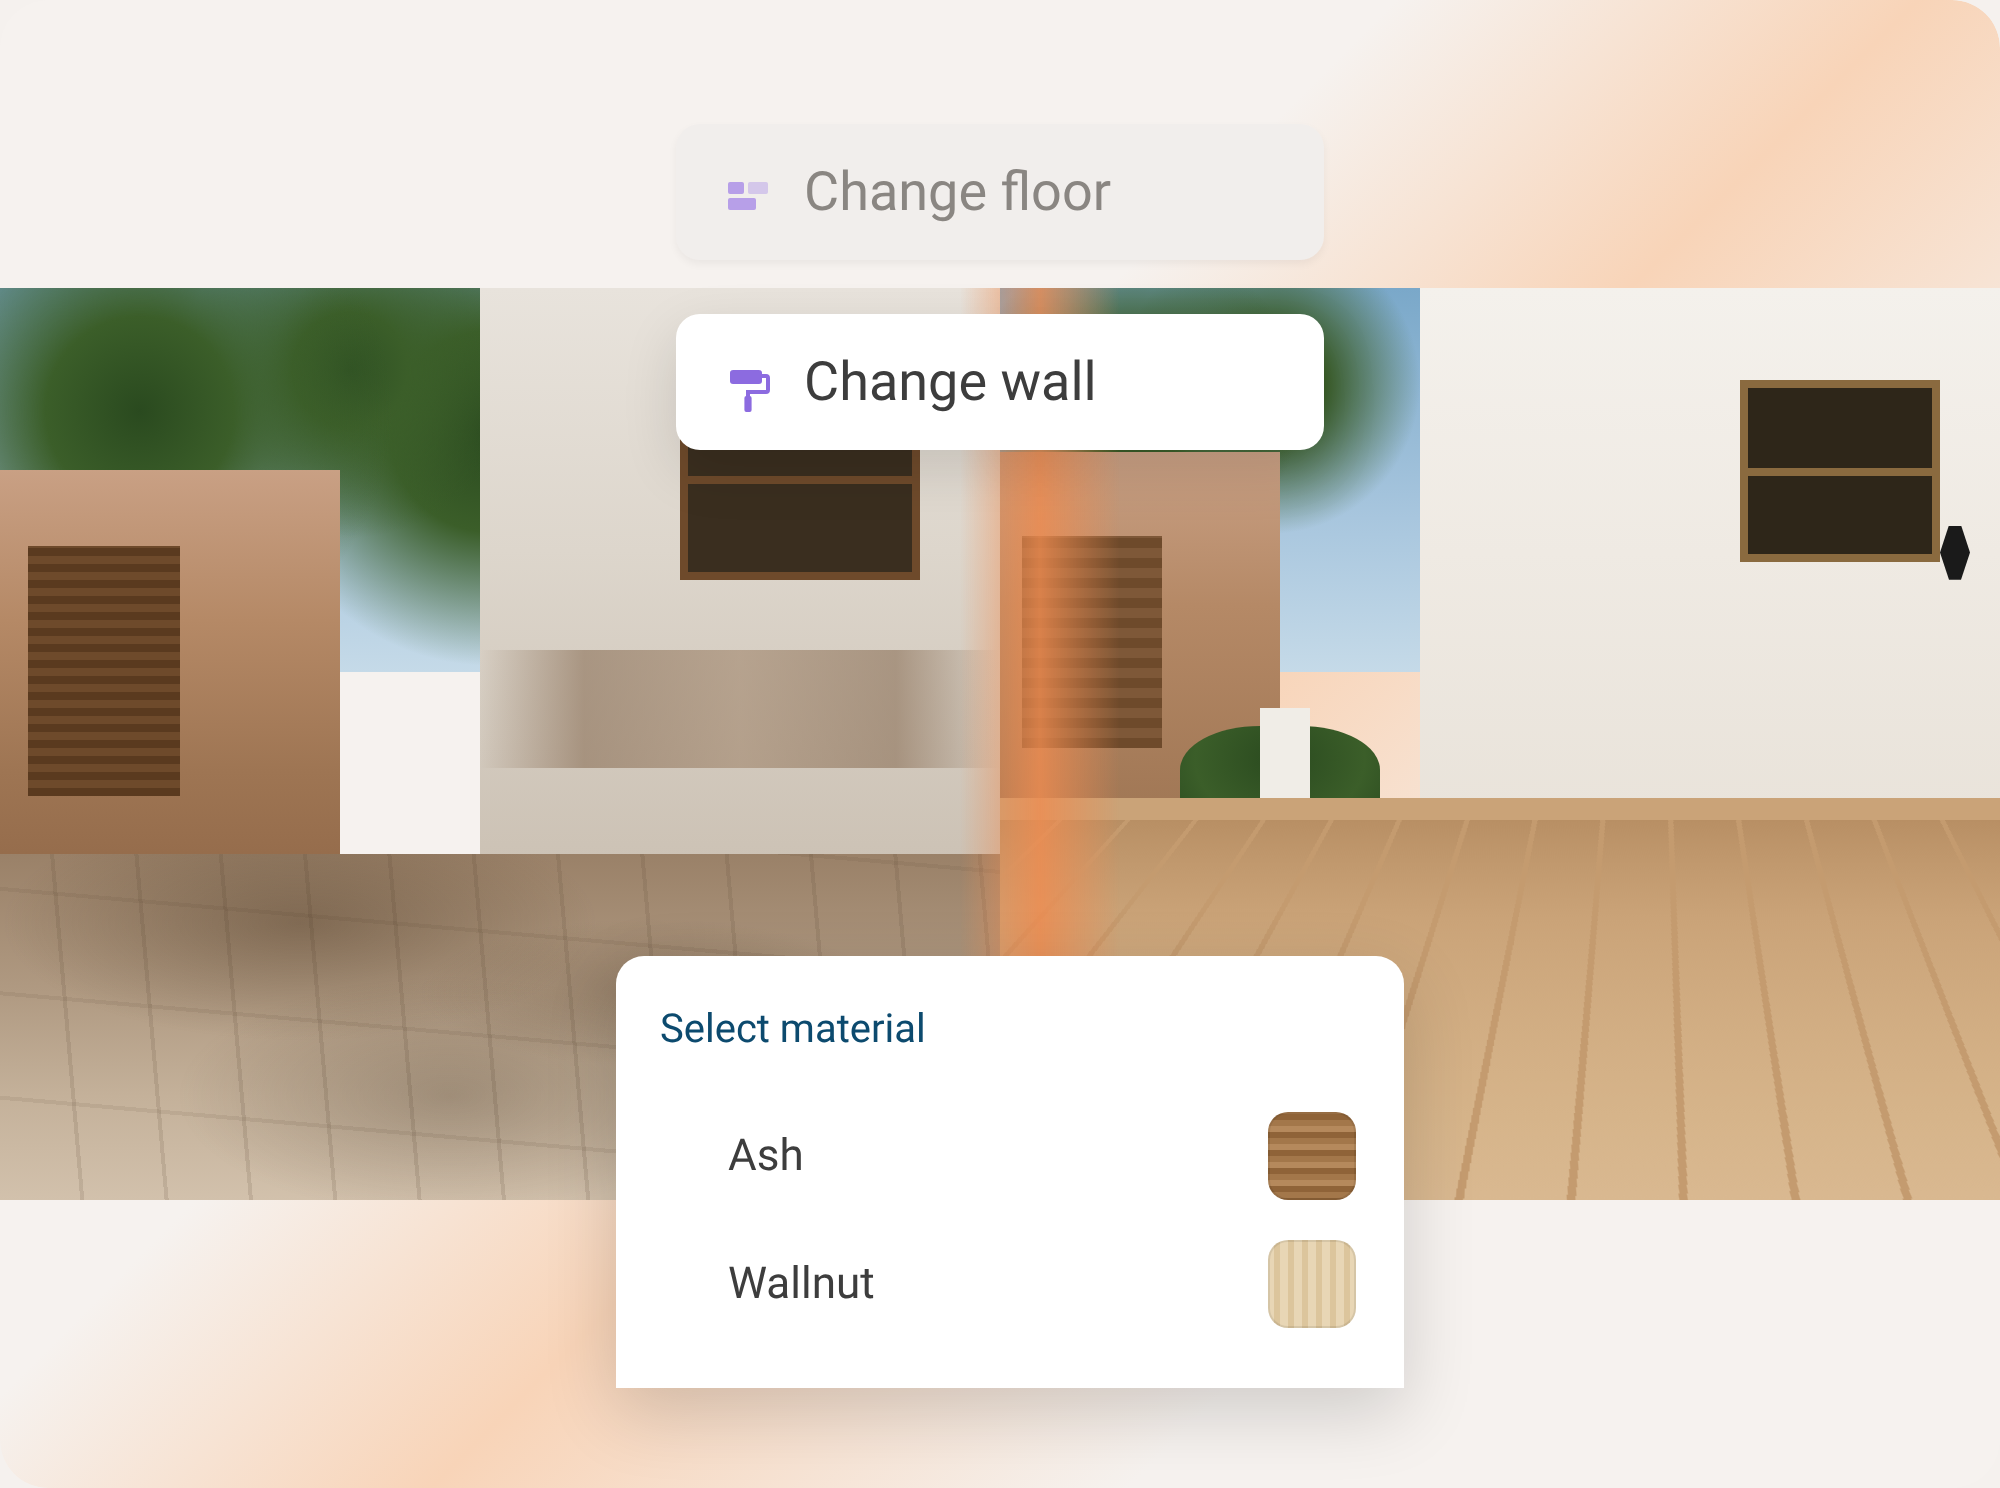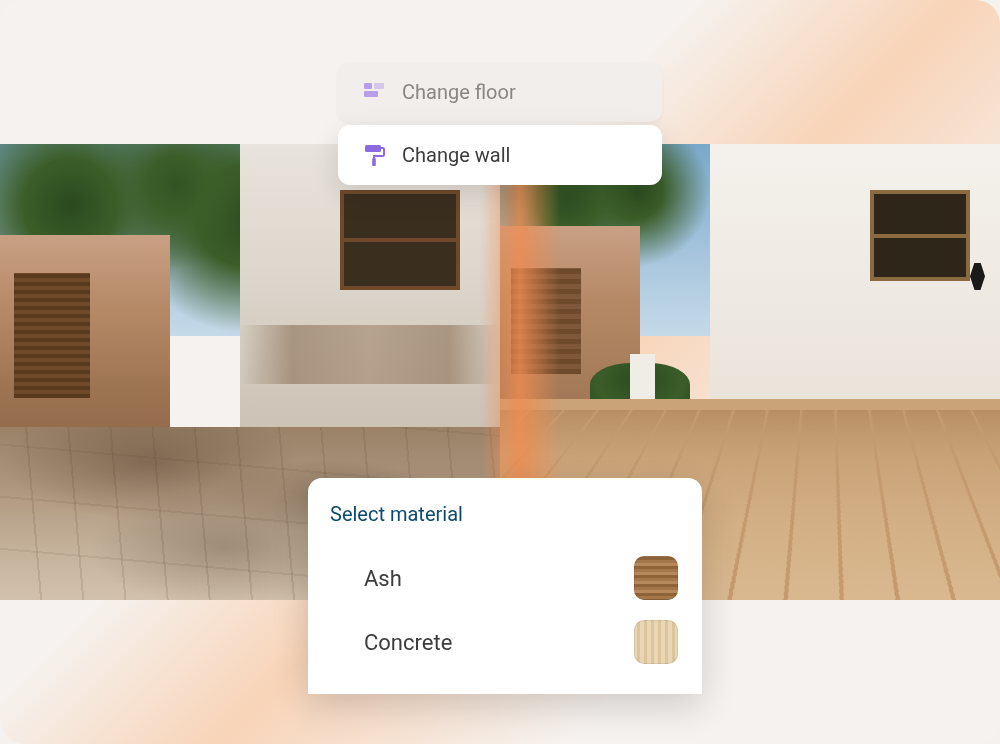--- a/index.html
+++ b/index.html
@@ -177,34 +177,34 @@
       flex-direction: column;
       z-index: 10;
     }
     .menu-item {
       display: flex;
       align-items: flex-end;
       gap: 16px;
       padding: 18px 24px;
       border-radius: 12px;
       background: #fff;
-      font-size: 20px;
+      font-size: 27px;
       color: #4a4a4a;
       cursor: pointer;
     }
     .menu-item.inactive {
       background: #f1eeec;
       color: #8a8682;
       box-shadow: 0 2px 4px rgba(0,0,0,0.05);
     }
     .menu-item.active {
       background: #ffffff;
       color: #3d3d3d;
       box-shadow: 0 10px 28px rgba(0,0,0,0.12);
-      margin-top: 3px;
+      margin-top: 27px;
     }
     .menu-icon {
       width: 24px; height: 24px; flex-shrink: 0;
       display: flex; align-items: center; justify-content: center;
     }
     .menu-icon svg { width: 24px; height: 24px; }
 
     
     .material-panel {
       position: absolute;
@@ -311,21 +311,21 @@
   </div>
 
   <div class="material-panel">
     <div class="material-title">Select material</div>
     <div class="material-list">
       <div class="material-row">
         <span class="material-name">Ash</span>
         <span class="swatch sw-ash"></span>
       </div>
       <div class="material-row">
-        <span class="material-name">Concrete</span>
+        <span class="material-name">Wallnut</span>
         <span class="swatch sw-walnut"></span>
       </div>
       <div class="material-row">
         
         
       </div>
     </div>
   </div>
 </div>
 

